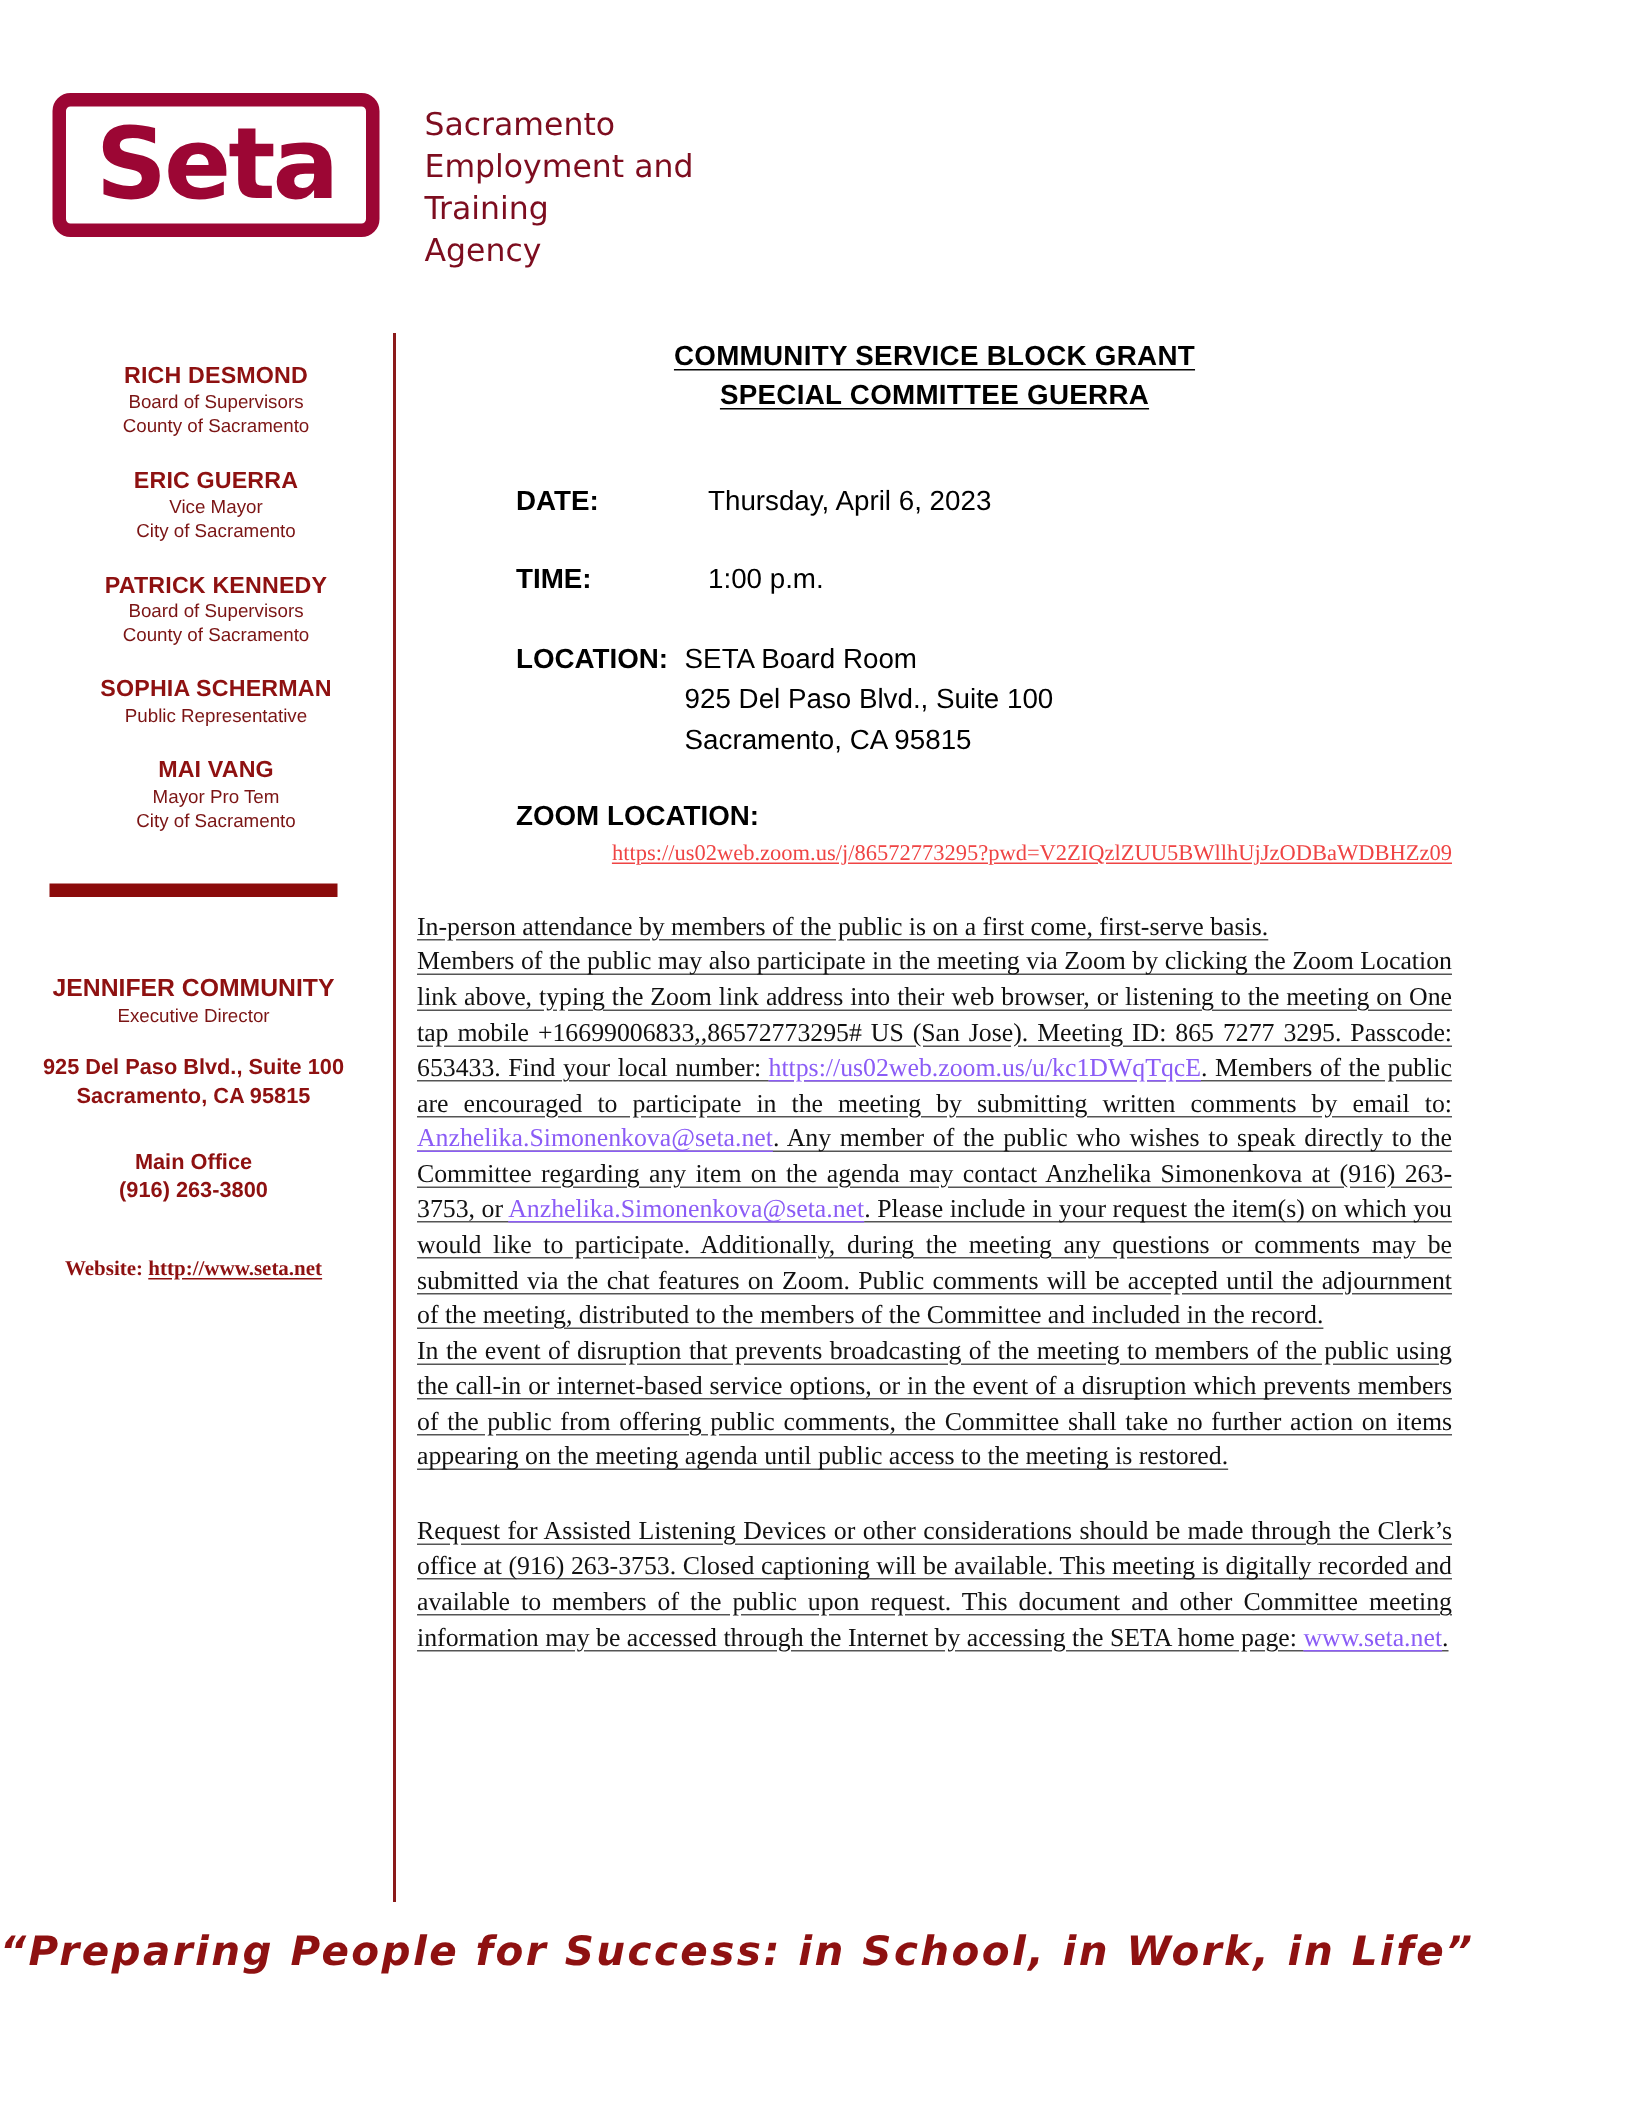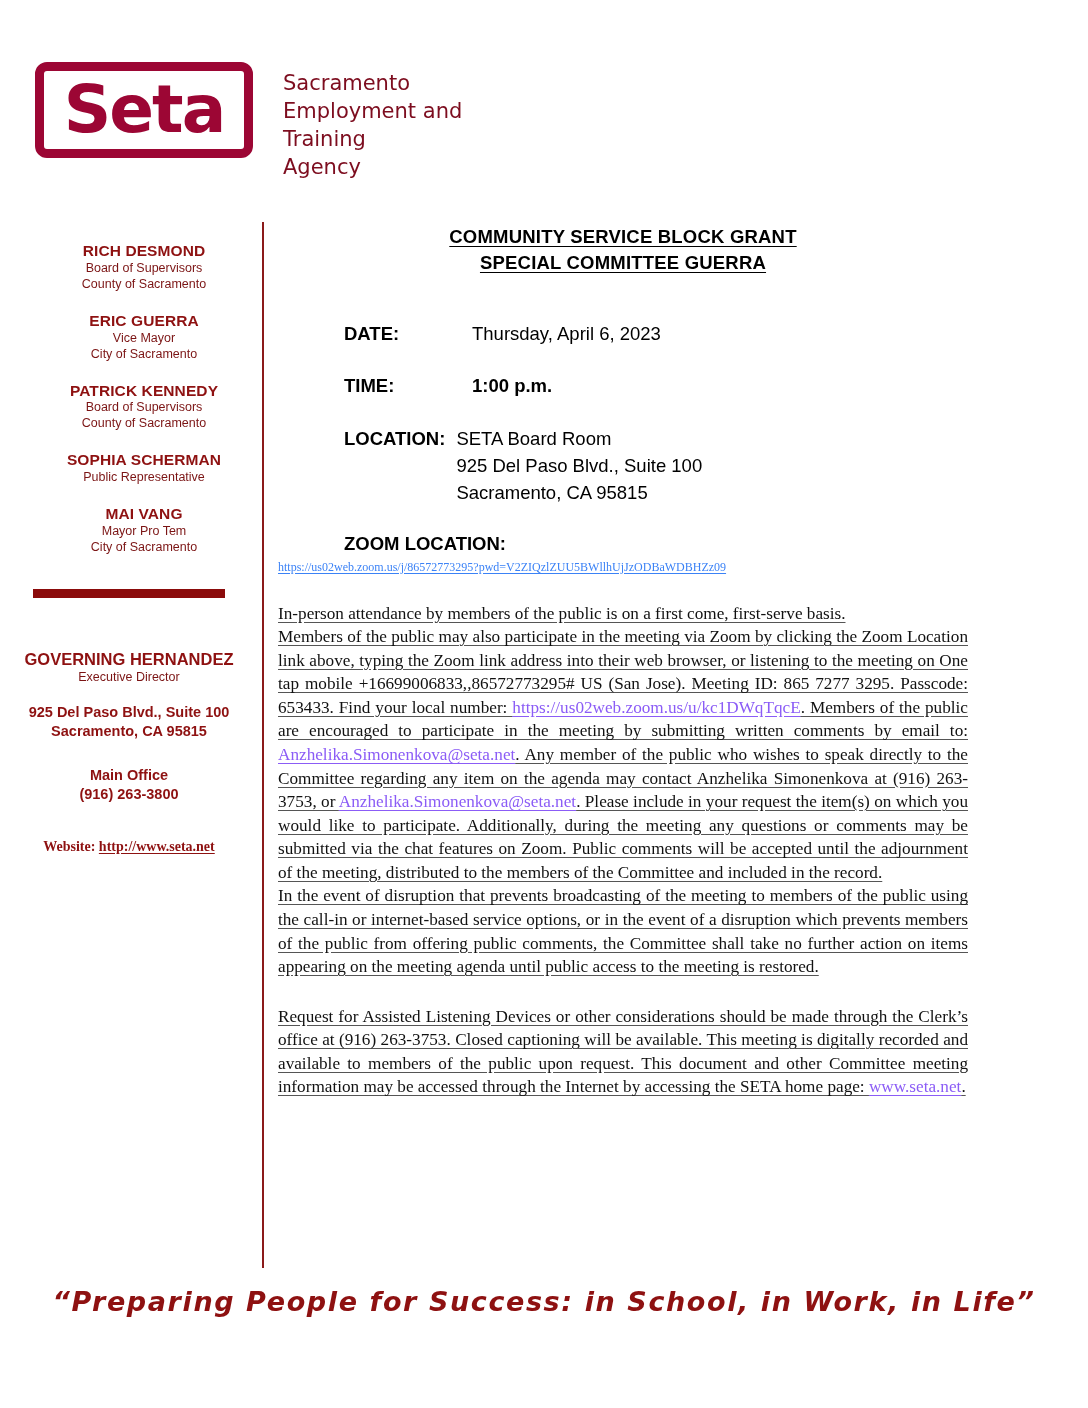--- a/index.html
+++ b/index.html
@@ -171,39 +171,40 @@
     font-size: 18.5px;
     line-height: 1.45;
   }
   .meta-label {
     font-weight: 700;
     white-space: nowrap;
   }
   .meta-label.w1 { width: 128px; }
   .meta-label.w2 { width: auto; padding-right: 11px; }
   .meta-value { font-weight: 400; }
-  .meta-value.bold { font-weight: 700; }
+  .meta-value.bold { font-weight: 400; }
   .meta-value .ln { display: block; }
 
   #zoom-heading {
     margin-top: 10px;
     padding-left: 66px;
     font-family: "Liberation Sans", sans-serif;
     font-weight: 700;
     font-size: 18.5px;
   }
   #zoom-url {
     margin-top: 4px;
     font-family: "Liberation Serif", serif;
-    font-size: 12px;
+    font-size: 15px;
     line-height: 1.42;
-    color: #3b82f6;
+    color: #ef4444;
     text-decoration: underline;
     text-underline-offset: 2px;
     word-break: break-all;
+    text-align: right;
   }
 
   .body-para {
     font-family: "Liberation Serif", serif;
     font-size: 17.2px;
     line-height: 1.37;
     text-align: justify;
     text-justify: inter-word;
     color: #111;
     text-decoration: underline;
@@ -217,21 +218,21 @@
   .body-para a, .lnk {
     color: #8b5cf6;
     text-decoration: underline;
     text-underline-offset: 2.5px;
   }
 
   
   #footer-tagline {
     position: absolute;
     left: 0; top: 1286px;
-    width: 1088px;
+    width: 885px;
     text-align: center;
     font-family: "DejaVu Sans", sans-serif;
     font-weight: 700;
     font-style: italic;
     font-size: 27px;
     letter-spacing: 1.6px;
     color: #8e1111;
     white-space: nowrap;
   }
 </style>
@@ -278,21 +279,21 @@
 
   <div class="member sb-center">
     <div class="member-name">MAI VANG</div>
     <div class="member-role">Mayor Pro Tem</div>
     <div class="member-role">City of Sacramento</div>
   </div>
 
   <div id="sb-rule"></div>
 
   <div id="exec-block" class="sb-center">
-    <div id="exec-name">GOVERNING HERNANDEZ</div>
+    <div id="exec-name">JENNIFER COMMUNITY</div>
     <div id="exec-title">Executive Director</div>
   </div>
 
   <div id="sb-address" class="sb-center">
     <div class="sb-bold-line">925 Del Paso Blvd., Suite 100</div>
     <div class="sb-bold-line">Sacramento, CA 95815</div>
   </div>
 
   <div id="sb-main-office" class="sb-center">
     <div class="sb-bold-line">Main Office</div>

